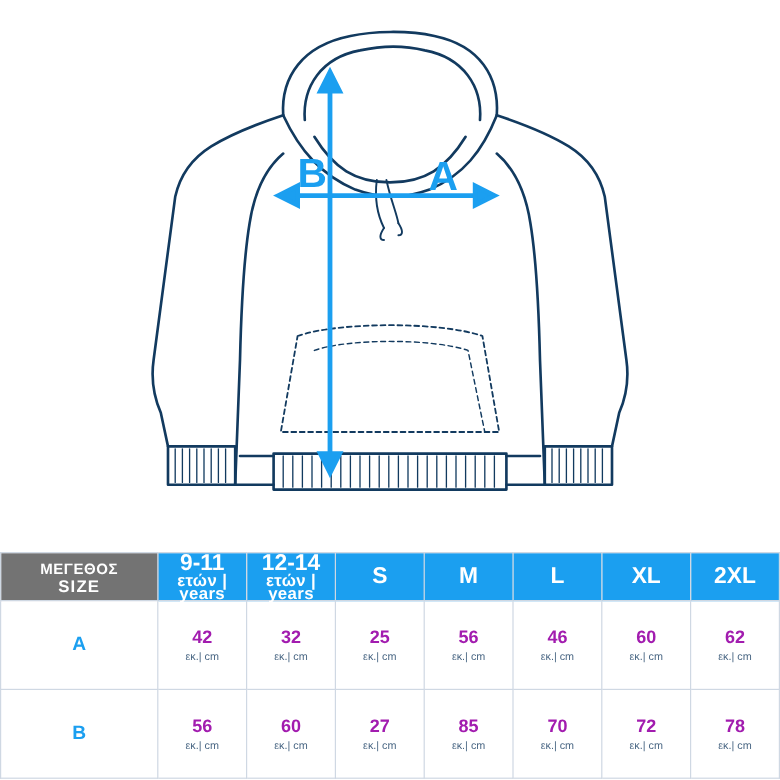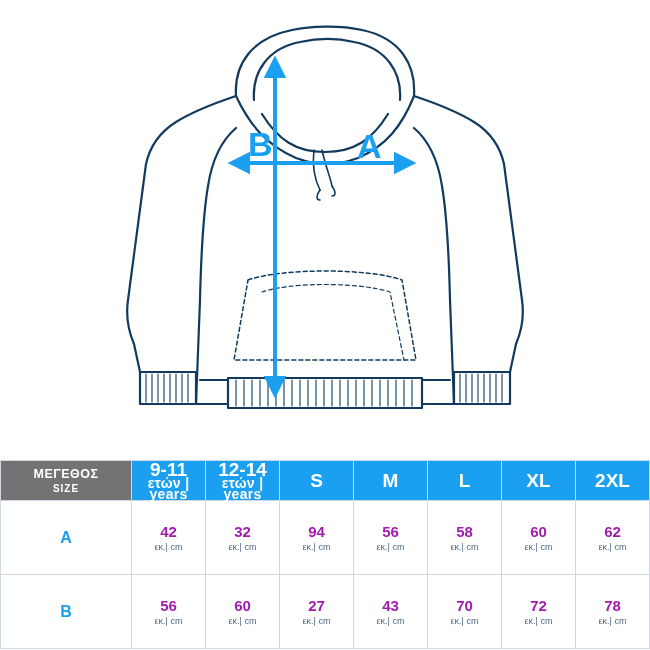--- a/index.html
+++ b/index.html
@@ -59,21 +59,21 @@
     width: 130px;
   }
   .hdr-dark .gr {
     font-size: 12.5px;
     font-weight: bold;
     letter-spacing: .5px;
     line-height: 15px;
     display: block;
   }
   .hdr-dark .en {
-    font-size: 10px;
+    font-size: 14px;
     letter-spacing: 1px;
     line-height: 13px;
     display: block;
   }
   .hdr-blue {
     background: #1b9ff0;
     color: #ffffff;
   }
   .hdr-blue .sz {
     display: block;
@@ -259,29 +259,29 @@
         <td class="row-label">A</td>
         <td class="cell">
           <span class="val">42</span>
           <span class="unit">εκ.| cm</span>
         </td>
         <td class="cell">
           <span class="val">32</span>
           <span class="unit">εκ.| cm</span>
         </td>
         <td class="cell">
-          <span class="val">94</span>
+          <span class="val">25</span>
           <span class="unit">εκ.| cm</span>
         </td>
         <td class="cell">
           <span class="val">56</span>
           <span class="unit">εκ.| cm</span>
         </td>
         <td class="cell">
-          <span class="val">58</span>
+          <span class="val">46</span>
           <span class="unit">εκ.| cm</span>
         </td>
         <td class="cell">
           <span class="val">60</span>
           <span class="unit">εκ.| cm</span>
         </td>
         <td class="cell">
           <span class="val">62</span>
           <span class="unit">εκ.| cm</span>
         </td>
@@ -294,21 +294,21 @@
         </td>
         <td class="cell">
           <span class="val">60</span>
           <span class="unit">εκ.| cm</span>
         </td>
         <td class="cell">
           <span class="val">27</span>
           <span class="unit">εκ.| cm</span>
         </td>
         <td class="cell">
-          <span class="val">43</span>
+          <span class="val">85</span>
           <span class="unit">εκ.| cm</span>
         </td>
         <td class="cell">
           <span class="val">70</span>
           <span class="unit">εκ.| cm</span>
         </td>
         <td class="cell">
           <span class="val">72</span>
           <span class="unit">εκ.| cm</span>
         </td>

